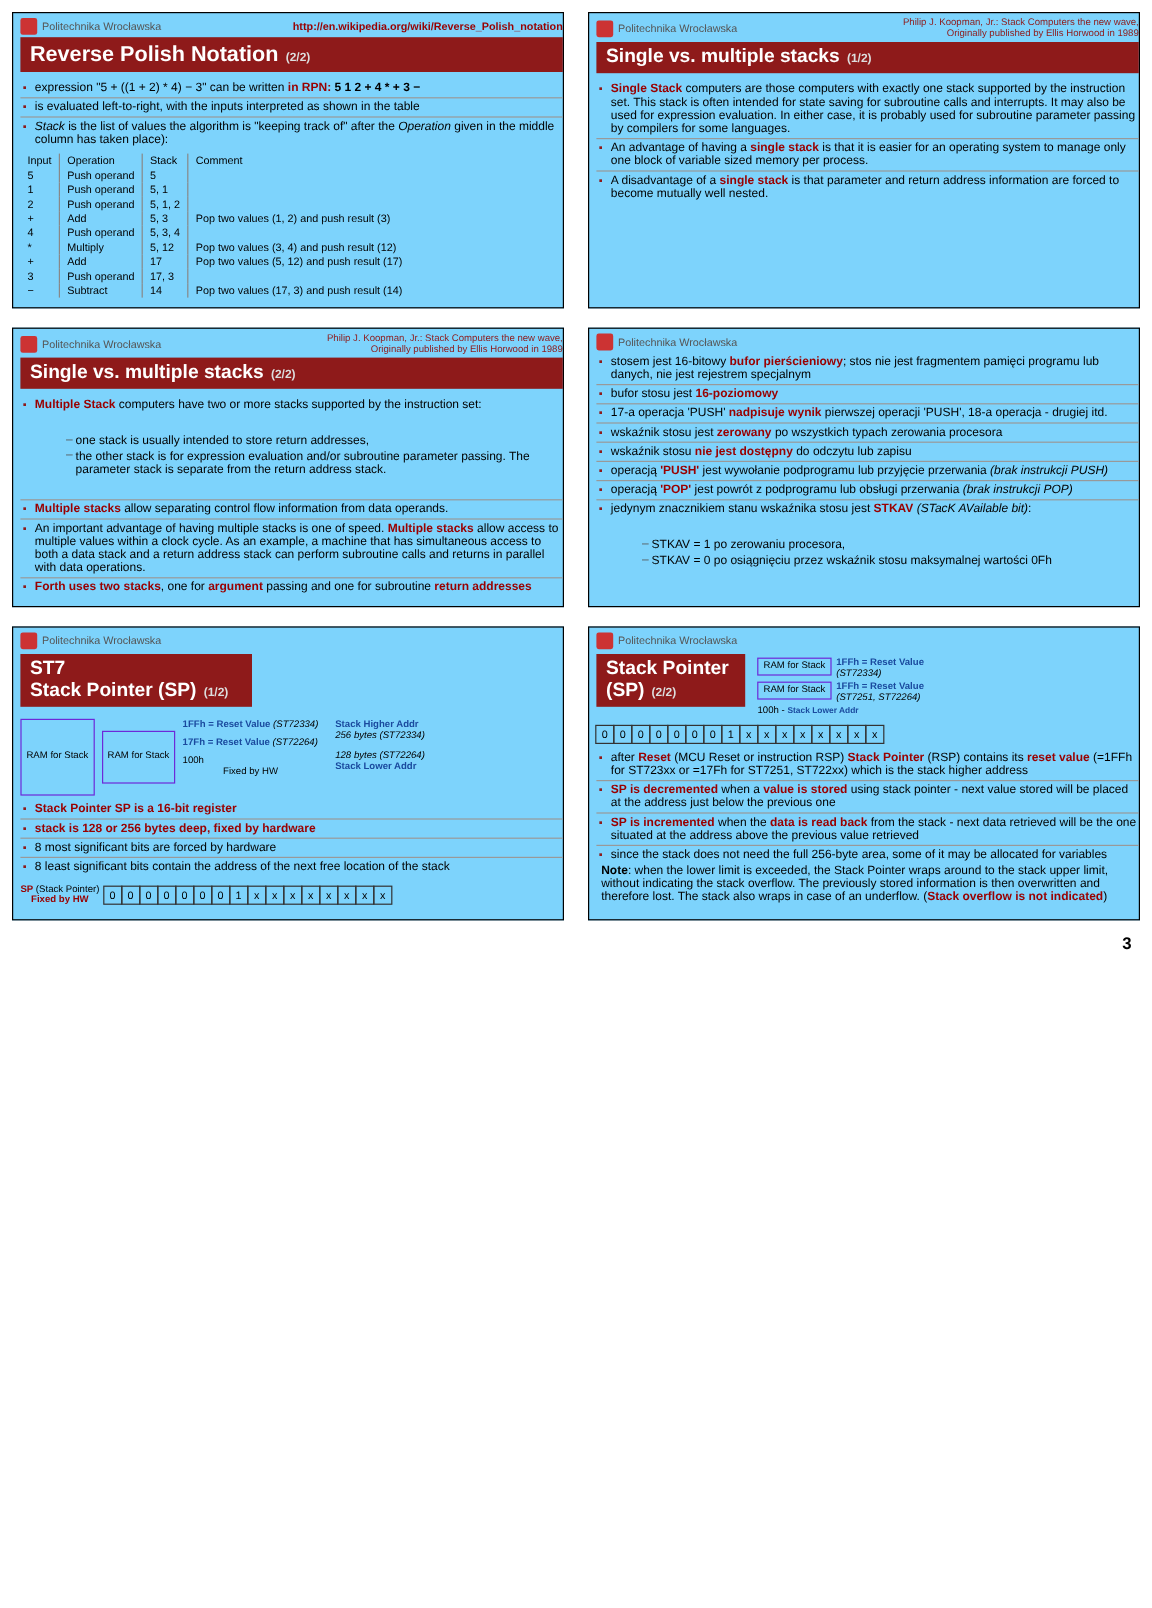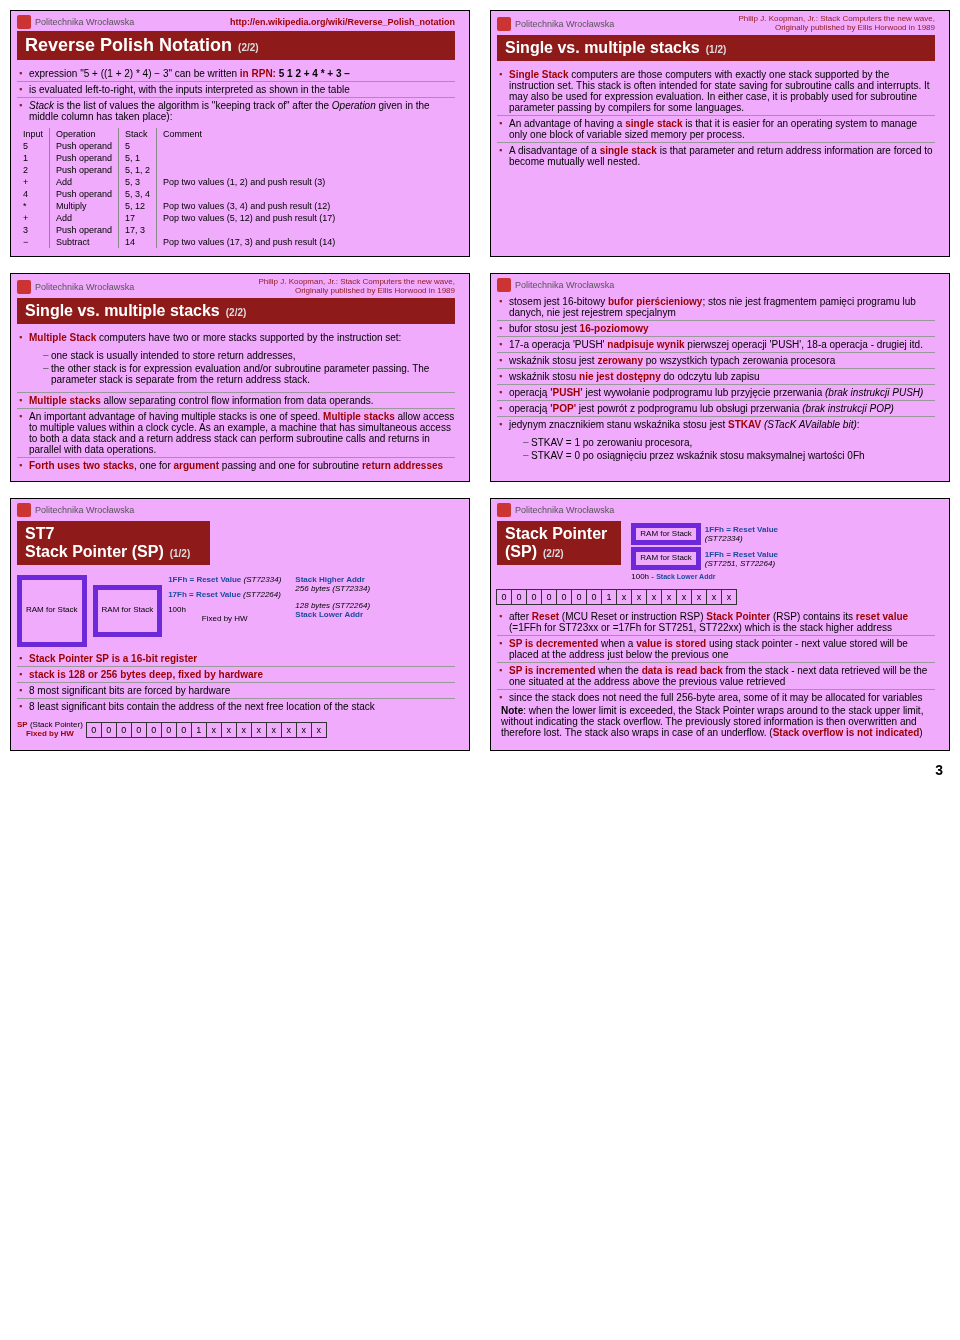--- a/index.html
+++ b/index.html
@@ -1,45 +1,45 @@
 <!DOCTYPE html>
 <html><head>
 <meta charset="utf-8">
 <style>
 body{margin:0;padding:10px;font-family:Arial,Helvetica,sans-serif;font-size:10px;background:#fff;color:#000;width:940px}
 .grid{display:grid;grid-template-columns:1fr 1fr;gap:16px 20px;margin-bottom:60px}
-.slide{border:1px solid #000;background:#f0abfc;position:relative;padding:4px 14px 8px 6px;min-height:190px}
+.slide{border:1px solid #000;background:#7dd3fc;position:relative;padding:4px 0 8px 6px;min-height:190px}
 .hdr{display:flex;align-items:center;justify-content:space-between;margin-bottom:2px}
 .logo{display:flex;align-items:center;gap:4px;font-size:9px;color:#555}
 .logo-ico{width:14px;height:14px;background:#c33;border-radius:2px;display:inline-block}
 .srclink{font-size:9px;color:#900;font-weight:bold}
 .titlebar{background:#8e1a1a;color:#fff;padding:4px 8px;font-weight:bold;margin:2px 0 6px 0}
 .titlebar .t-main{font-size:16px}
 .titlebar .t-sub{font-size:10px;color:#ddd;margin-left:6px}
 .titlebar.big .t-main{font-size:18px}
 .bul{list-style:none;padding:0;margin:0}
 .bul>li{position:relative;padding:2px 0 2px 12px;border-top:1px solid #999}
 .bul>li:first-child{border-top:none}
 .bul>li:before{content:"▪";position:absolute;left:2px;top:2px;color:#8e1a1a;font-size:9px}
-.sub{list-style:none;padding:2px 0 0 10px;margin:4px}
+.sub{list-style:none;padding:2px 0 0 10px;margin:16px}
 .sub>li{position:relative;padding:1px 0 1px 8px}
 .sub>li:before{content:"–";position:absolute;left:0;top:0;color:#555}
 .b{font-weight:bold}
 .red{color:#900;font-weight:bold}
 .blue{color:#1a4a9e;font-weight:bold}
 .i{font-style:italic}
 table.rpn{border-collapse:collapse;margin-top:4px;font-size:9px}
 table.rpn th,table.rpn td{border-left:1px solid #888;border-right:1px solid #888;padding:1px 6px;text-align:left}
 table.rpn th{font-weight:normal}
 table.rpn th:first-child,table.rpn td:first-child{border-left:none}
 table.rpn th:last-child,table.rpn td:last-child{border-right:none}
 .bits{display:flex;margin:4px 0}
 .bits span{border:1px solid #333;width:14px;height:14px;text-align:center;line-height:14px;font-size:9px;margin-left:-1px}
 .spdiag{display:flex;align-items:flex-start;gap:6px;font-size:8px;margin:4px 0}
-.ramlabel{border:5px solid #6d28d9;padding:2px 4px;text-align:center;line-height:1.1}
+.ramlabel{border:1px solid #6d28d9;padding:2px 4px;text-align:center;line-height:1.1}
 .resetv{color:#1a4a9e;font-weight:bold;font-size:8px}
 .pagenum{position:absolute;bottom:-28px;right:6px;font-size:14px;font-weight:bold}
 .rel{position:relative}
 .footnote{font-size:8px;color:#8e1a1a;text-align:right;line-height:1.1}
 .note{padding-left:4px}
 </style>
 </head>
 <body>
 
 <div class="grid rel">

